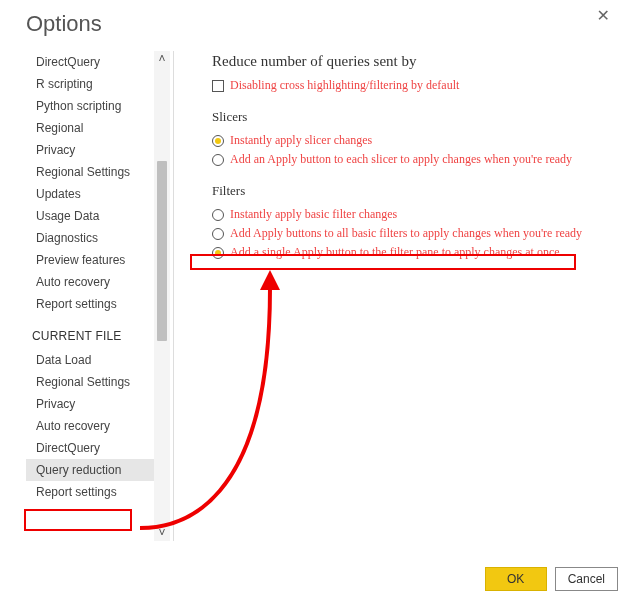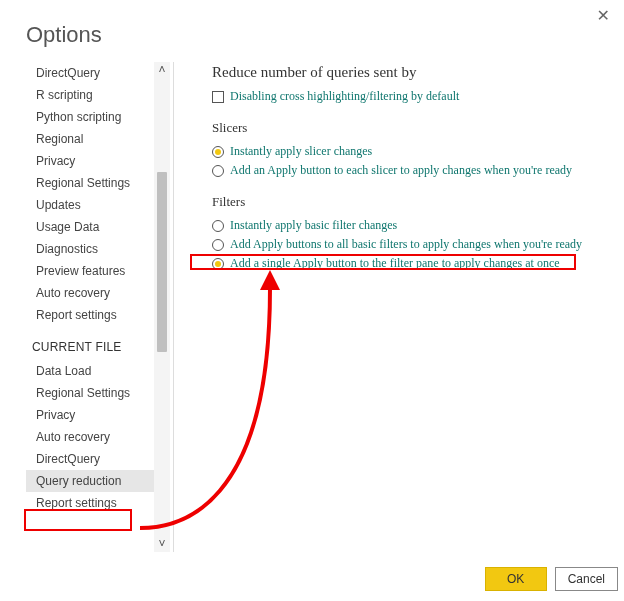--- a/index.html
+++ b/index.html
@@ -19,21 +19,21 @@
     top: 6px;
     right: 14px;
     font-size: 16px;
     color: #666;
     cursor: pointer;
   }
   .title {
     font-size: 22px;
     font-weight: 300;
     color: #555;
-    padding: 22px 0 14px 26px;
+    padding: 11px 0 14px 26px;
   }
   .body-row {
     display: flex;
     height: 490px;
     gap: 20px;
   }
   .sidebar-wrap {
     display: flex;
     margin-left: 26px;
     width: 148px;
@@ -100,21 +100,21 @@
   .sec-sub {
     font-size: 13px;
     color: #333;
     margin: 14px 0 6px 0;
   }
   .opt {
     display: flex;
     align-items: center;
     gap: 6px;
     padding: 2px 0;
-    color: #0f766e;
+    color: #ef4444;
     cursor: pointer;
   }
   .opt-label { cursor: pointer; }
   .cb-box {
     width: 12px; height: 12px;
     border: 1px solid #555;
     display: inline-block;
     background: #fff;
     flex-shrink: 0;
   }

